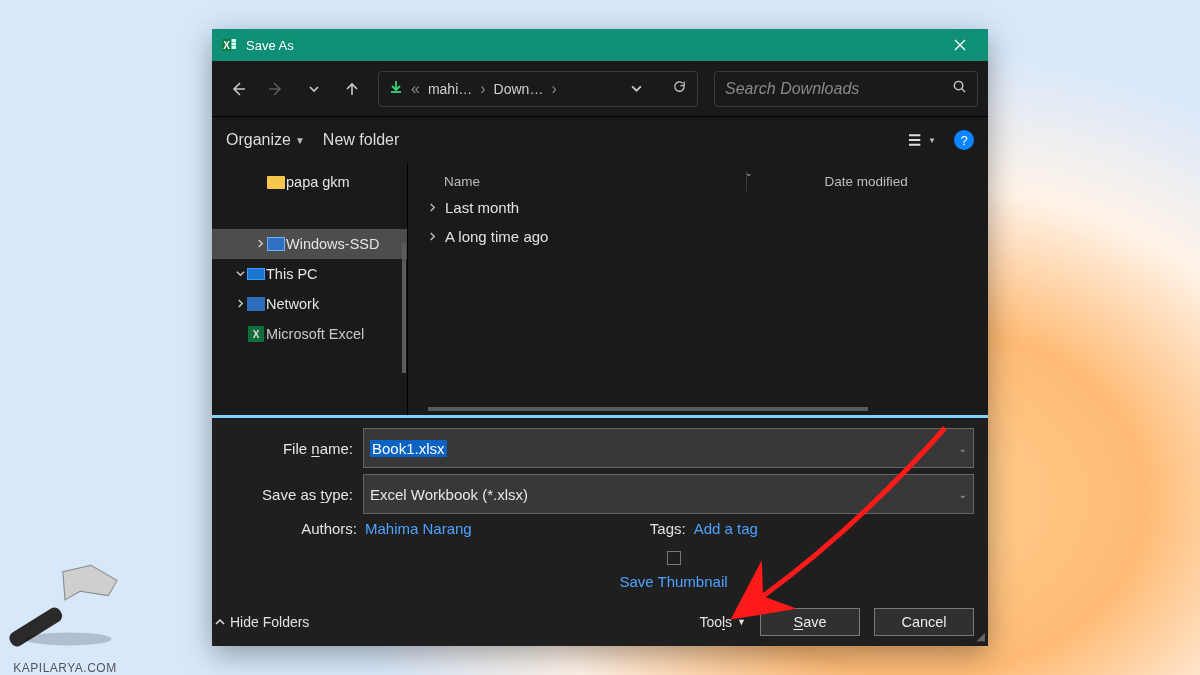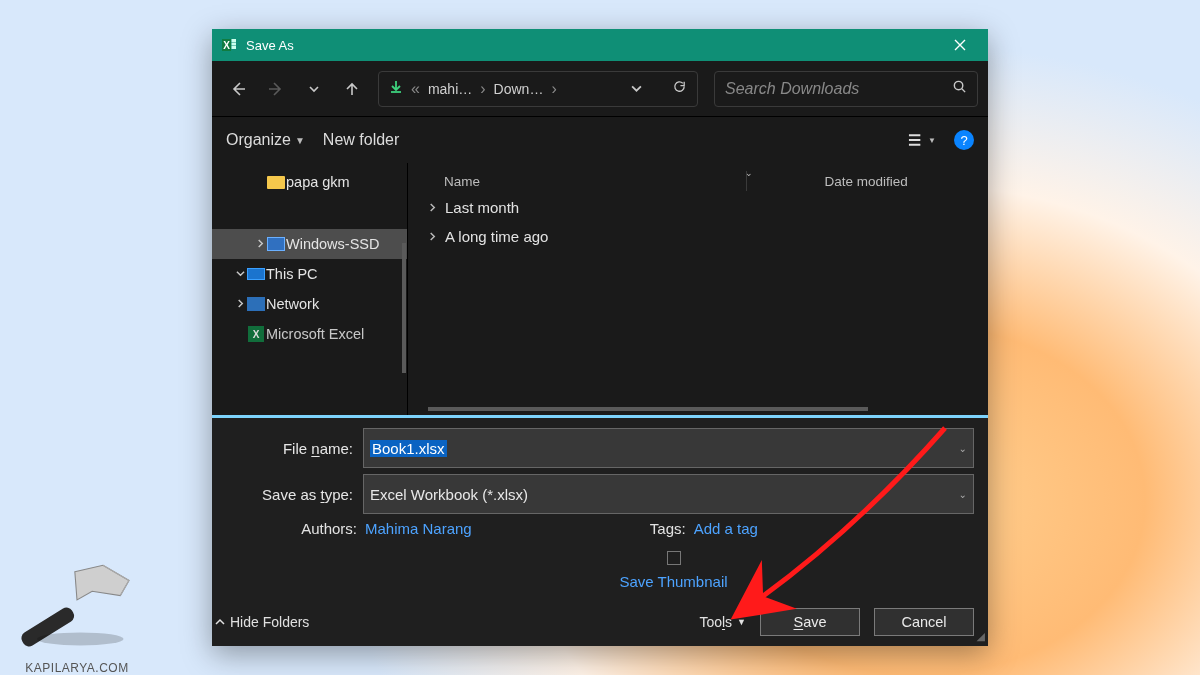--- a/index.html
+++ b/index.html
@@ -5,21 +5,21 @@
   * { box-sizing: border-box; margin: 0; padding: 0; }
   body {
     width: 1200px; height: 675px;
     font-family: "Segoe UI", Arial, sans-serif;
     background: radial-gradient(ellipse 900px 700px at 920px 500px, #ffd090 0%, #ffbb75 25%, #fff3e8 45%, #d8e8fb 65%, #d8e8fb 100%);
     position: relative;
     overflow: hidden;
     color: #e8e8e8;
   }
   .watermark {
-    position: absolute; left: 12px; bottom: 0px;
+    position: absolute; left: 0px; bottom: 0px;
     font-size: 12px; color: #555; letter-spacing: 0.5px;
     display: flex; flex-direction: column; align-items: center;
   }
   .watermark svg { width: 130px; height: 120px; }
 
   .dialog {
     position: absolute; left: 212px; top: 29px;
     width: 776px; height: 617px;
     background: #1a1a1a;
     display: flex; flex-direction: column;

